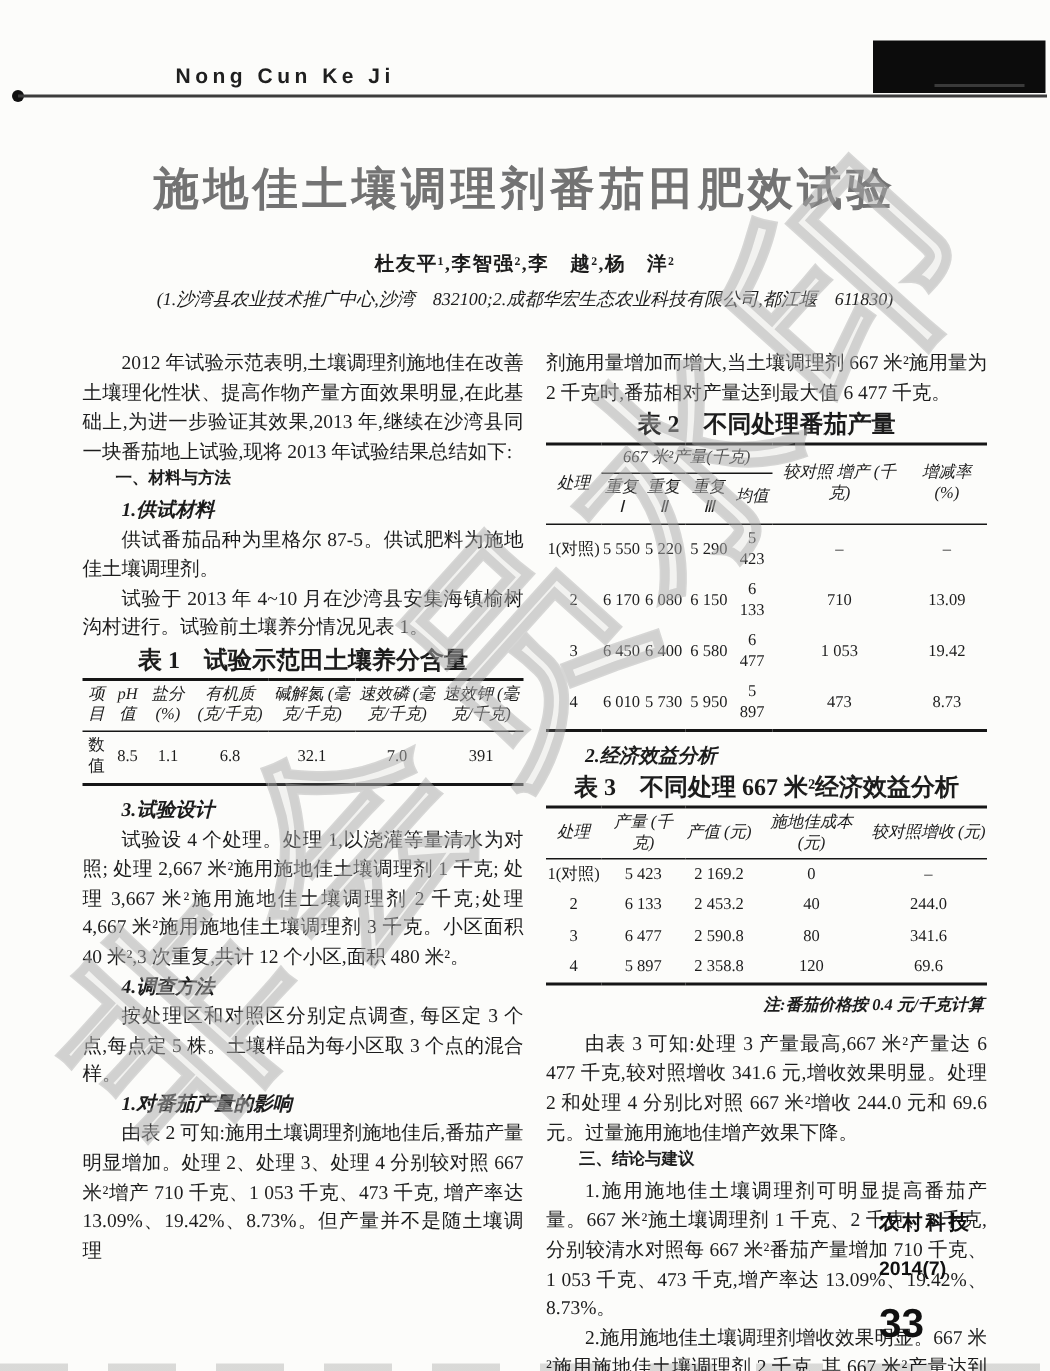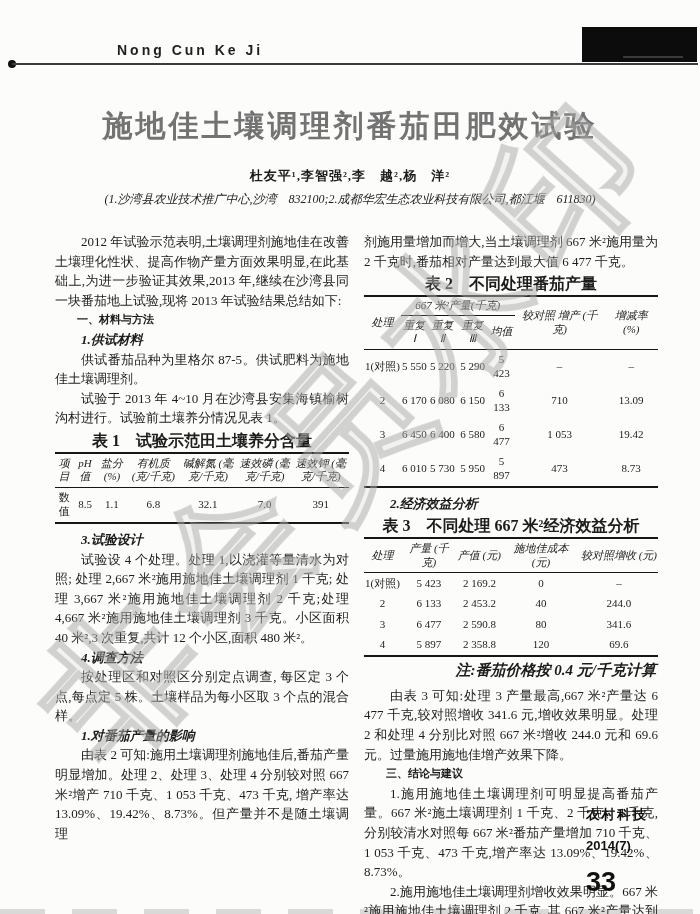--- a/index.html
+++ b/index.html
@@ -48,21 +48,21 @@
   
   .tcaption { text-align:center; font-weight:bold; font-size:16px; margin:5px 0 3px; line-height:16px; }
   table { width:100%; border-collapse:collapse; text-align:center; font-size:11px; line-height:13.5px; margin:2px 0 6px; }
   .t-3line { border-top:2px solid #161616; border-bottom:2px solid #161616; }
   thead th { font-weight:normal; font-style:italic; padding:3px 1px; vertical-align:middle; border-bottom:1.5px solid #161616; }
   tbody td { padding:3.5px 1px; vertical-align:middle; }
   .t2 thead th { border-bottom:none; }
   .t2 .spanner { border-bottom:1px solid #161616; padding:2px 1px; }
   .t2 thead tr + tr th, .t2 thead th[rowspan] { border-bottom:1.5px solid #161616; }
   .t2 td:first-child, .t3 td:first-child { white-space:nowrap; }
-  .tnote { text-align:right; font-size:15px; font-style:italic; font-weight:600; margin:-2px 2px 5px 0; }
+  .tnote { text-align:right; font-size:11px; font-style:italic; font-weight:600; margin:-2px 2px 5px 0; }
   
   .footer {
     position:absolute; right:52px; bottom:16px; z-index:2;
     display:flex; align-items:baseline; gap:14px;
     font-family:"Liberation Sans", sans-serif; font-weight:bold; color:#111;flex-direction:column;
   }
   .f-journal { font-size:13.5px; letter-spacing:2px; }
   .f-issue { font-size:13px; }
   .f-page { font-size:27px; }
   .scan-edge {

